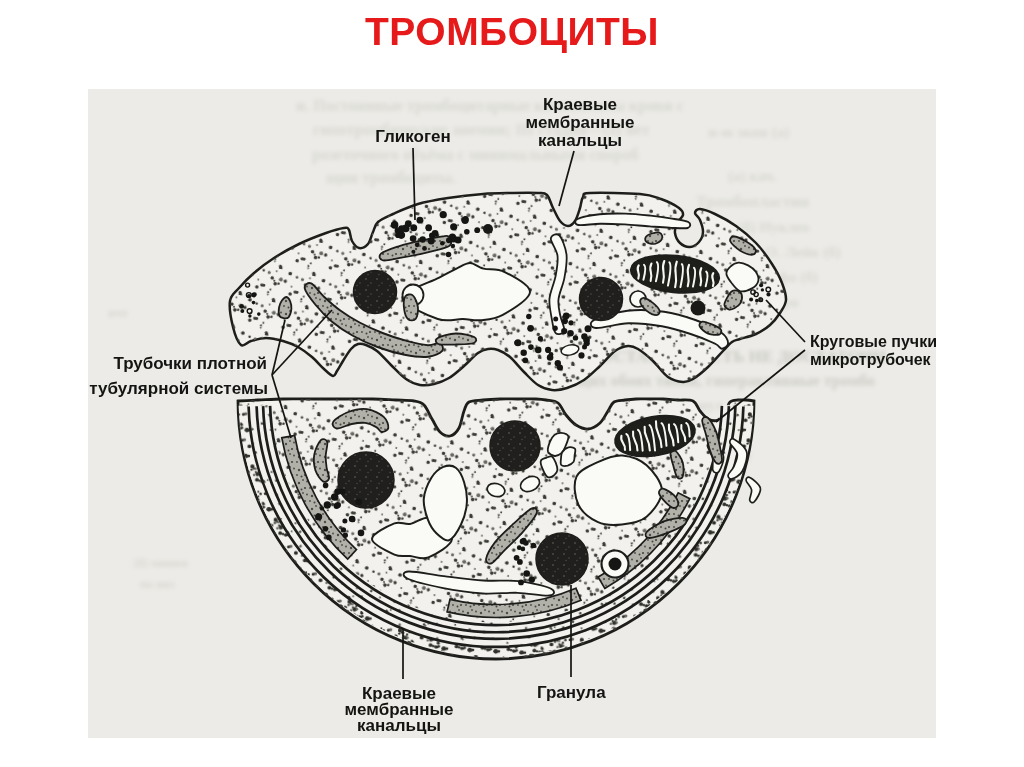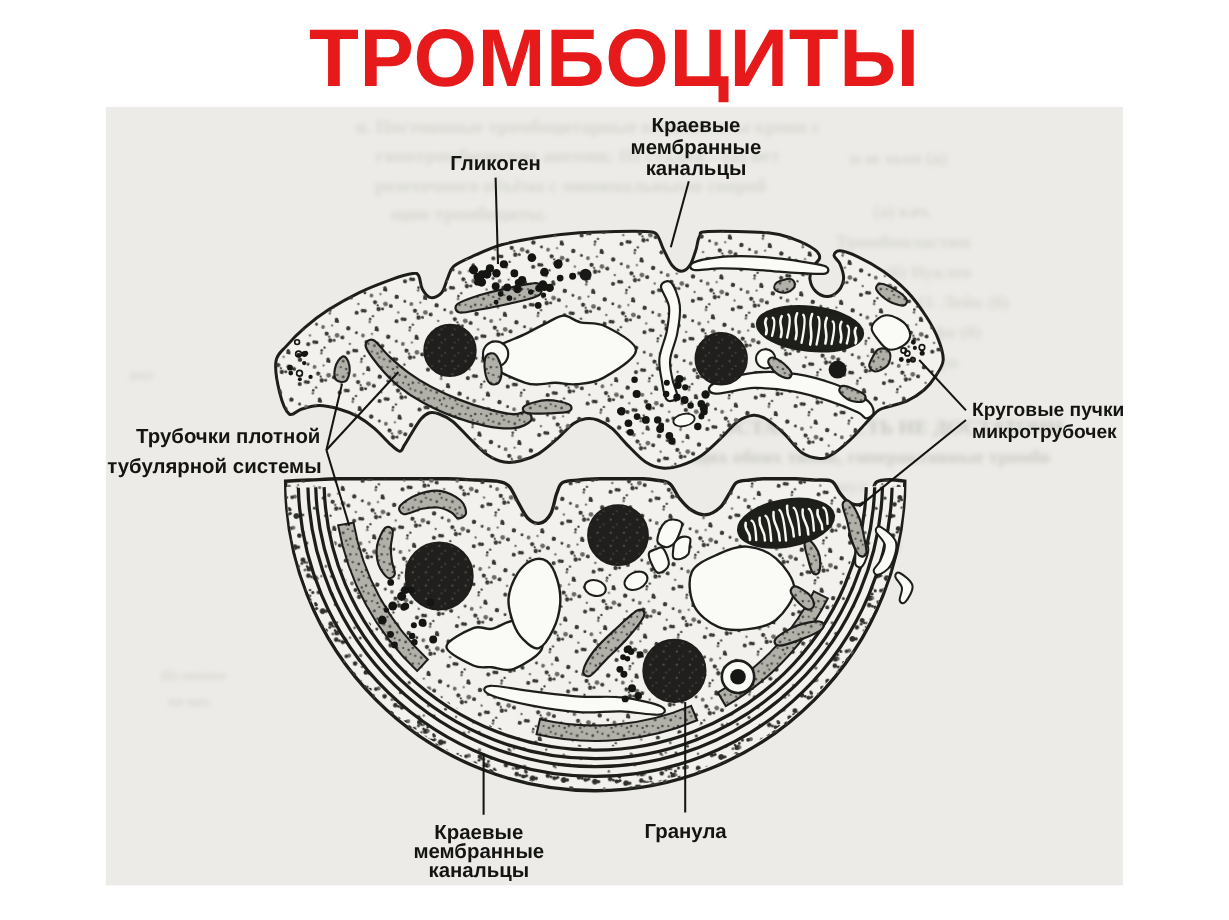--- a/index.html
+++ b/index.html
@@ -1,16 +1,16 @@
 <!DOCTYPE html>
 <html><head><meta charset="utf-8"><title>Тромбоциты</title>
 <style>
 html,body{margin:0;padding:0;width:1024px;height:767px;background:#ffffff;overflow:hidden}
 body{font-family:"Liberation Sans",sans-serif;position:relative}
-.title{position:absolute;left:0;top:10px;width:1024px;text-align:center;color:#e61a1a;font-weight:bold;font-size:68px;letter-spacing:0.5px}
+.title{position:absolute;left:0;top:10px;width:1024px;text-align:center;color:#e61a1a;font-weight:bold;font-size:39px;letter-spacing:0.5px}
 .scan{position:absolute;left:88px;top:89px;width:848px;height:649px}
 </style></head>
 <body>
 <div class="title">ТРОМБОЦИТЫ</div>
 <div class="scan"><svg width="848" height="649" viewBox="0 0 848 649">
       <defs>
         <pattern id="st" width="34" height="34" patternUnits="userSpaceOnUse" patternTransform="rotate(12)">
           <circle cx="11.4" cy="5.8" r="1.62" fill="#6a6a63"></circle>
           <circle cx="18.1" cy="12.7" r="0.96" fill="#3a3a35"></circle>
           <circle cx="2.2" cy="14.9" r="0.98" fill="#6a6a63"></circle>

